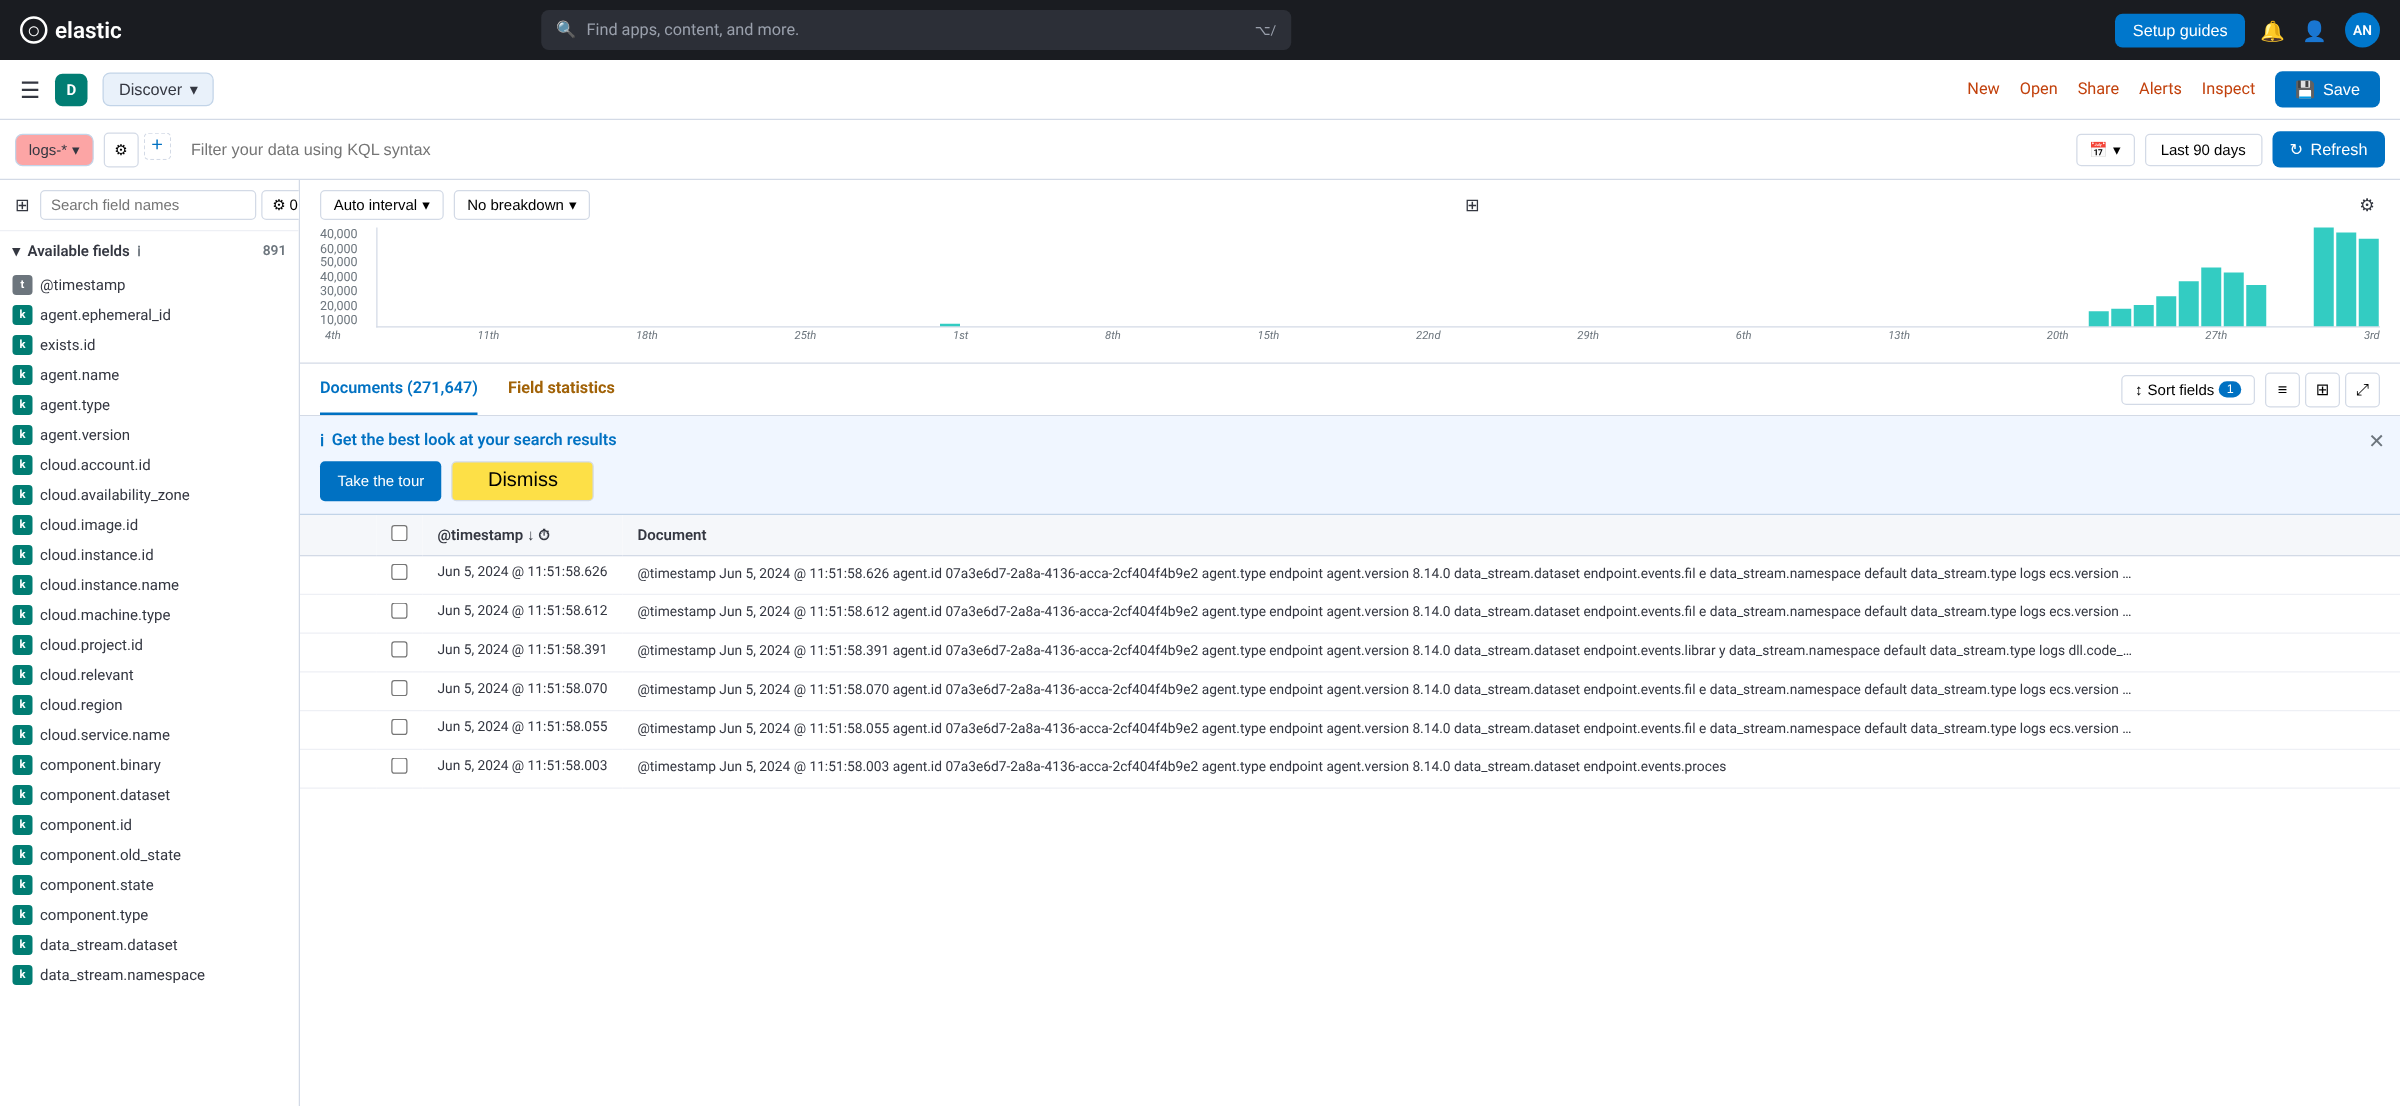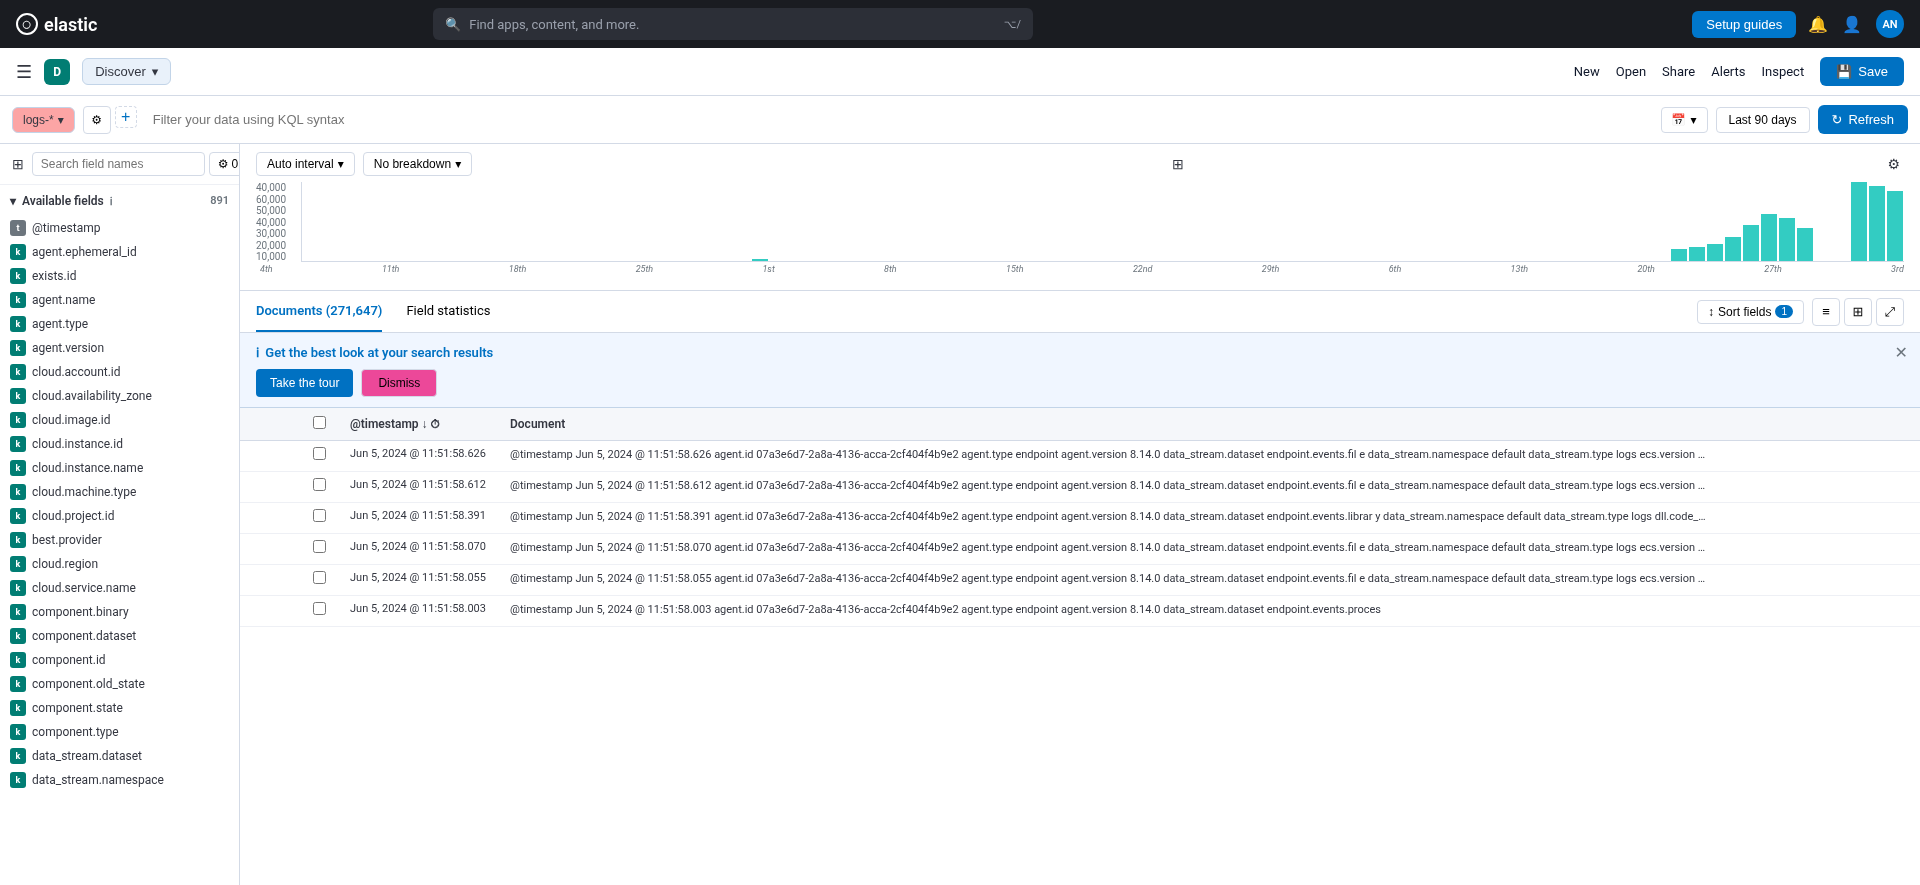--- a/index.html
+++ b/index.html
@@ -123,21 +123,21 @@
       gap: 6px;
     }
     .app-bar-right {
       margin-left: auto;
       display: flex;
       align-items: center;
       gap: 16px;
     }
     .app-bar-link {
       font-size: 13px;
-      color: #0f172a;
+      color: #c2410c;
       cursor: pointer;
       text-decoration: none;
     }
     .save-btn {
       background: #0071c2;
       color: white;
       border: none;
       border-radius: 6px;
       padding: 7px 16px;
       font-size: 13px;
@@ -433,22 +433,23 @@
       display: flex;
       align-items: center;
       padding: 0 16px;
       border-bottom: 1px solid #d3dae6;
       gap: 24px;
     }
     .table-tab {
       padding: 12px 0;
       font-size: 13px;
       cursor: pointer;
-      color: #000000;
+      color: #a16207;
       border-bottom: 2px solid transparent;
+      font-weight: bold;
     }
     .table-tab.active {
       color: #0071c2;
       border-bottom-color: #0071c2;
       font-weight: 600;
     }
     .table-toolbar {
       margin-left: auto;
       display: flex;
       align-items: center;
@@ -517,25 +518,25 @@
     .tour-btn {
       background: #0071c2;
       color: white;
       border: none;
       border-radius: 4px;
       padding: 6px 14px;
       font-size: 12px;
       cursor: pointer;
     }
     .dismiss-btn {
-      background: #ec4899;
+      background: #fde047;
       border: 1px solid #d3dae6;
       border-radius: 4px;
-      padding: 6px 16px;
-      font-size: 12px;
+      padding: 6px 28px;
+      font-size: 16px;
       cursor: pointer;
     }
     .close-tip {
       position: absolute;
       right: 12px;
       top: 10px;
       background: none;
       border: none;
       cursor: pointer;
       font-size: 16px;
@@ -741,21 +742,21 @@
         <div class="field-item">
           <div class="field-type-icon">k</div>
           <span class="field-name">cloud.machine.type</span>
         </div>
         <div class="field-item">
           <div class="field-type-icon">k</div>
           <span class="field-name">cloud.project.id</span>
         </div>
         <div class="field-item">
           <div class="field-type-icon">k</div>
-          <span class="field-name">best.provider</span>
+          <span class="field-name">cloud.relevant</span>
         </div>
         <div class="field-item">
           <div class="field-type-icon">k</div>
           <span class="field-name">cloud.region</span>
         </div>
         <div class="field-item">
           <div class="field-type-icon">k</div>
           <span class="field-name">cloud.service.name</span>
         </div>
         <div class="field-item">

